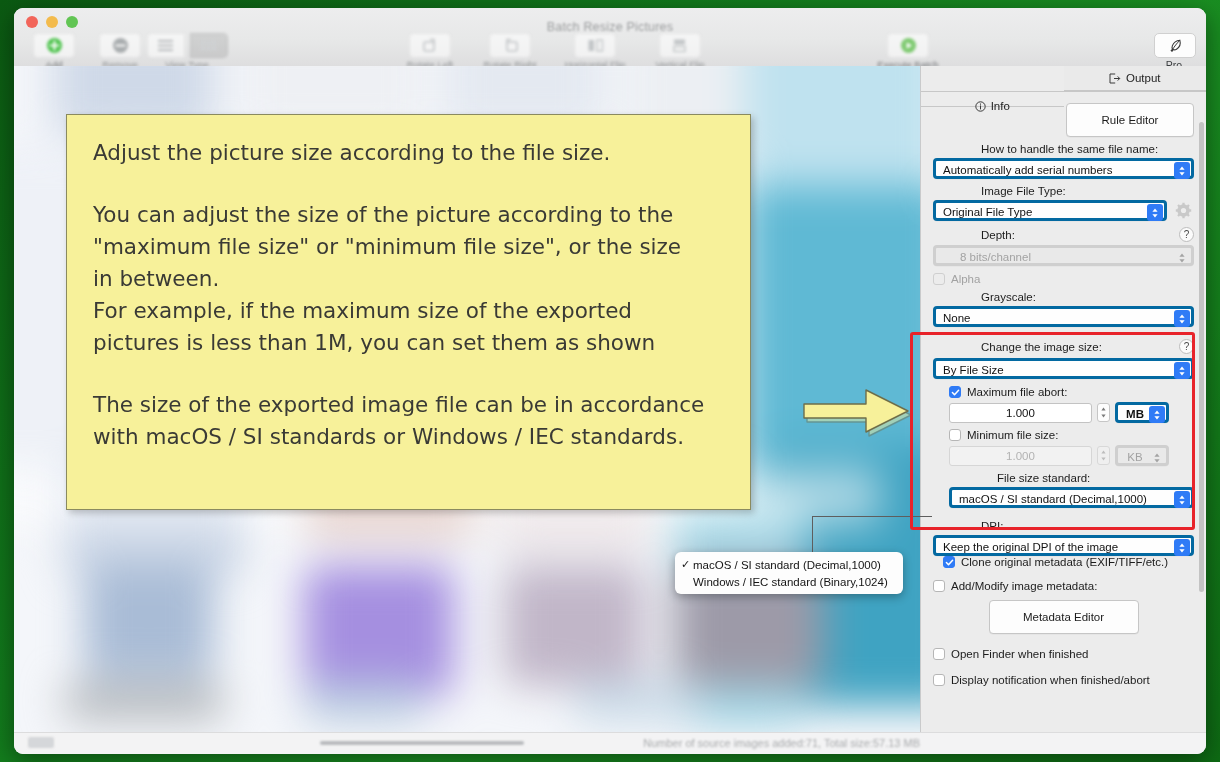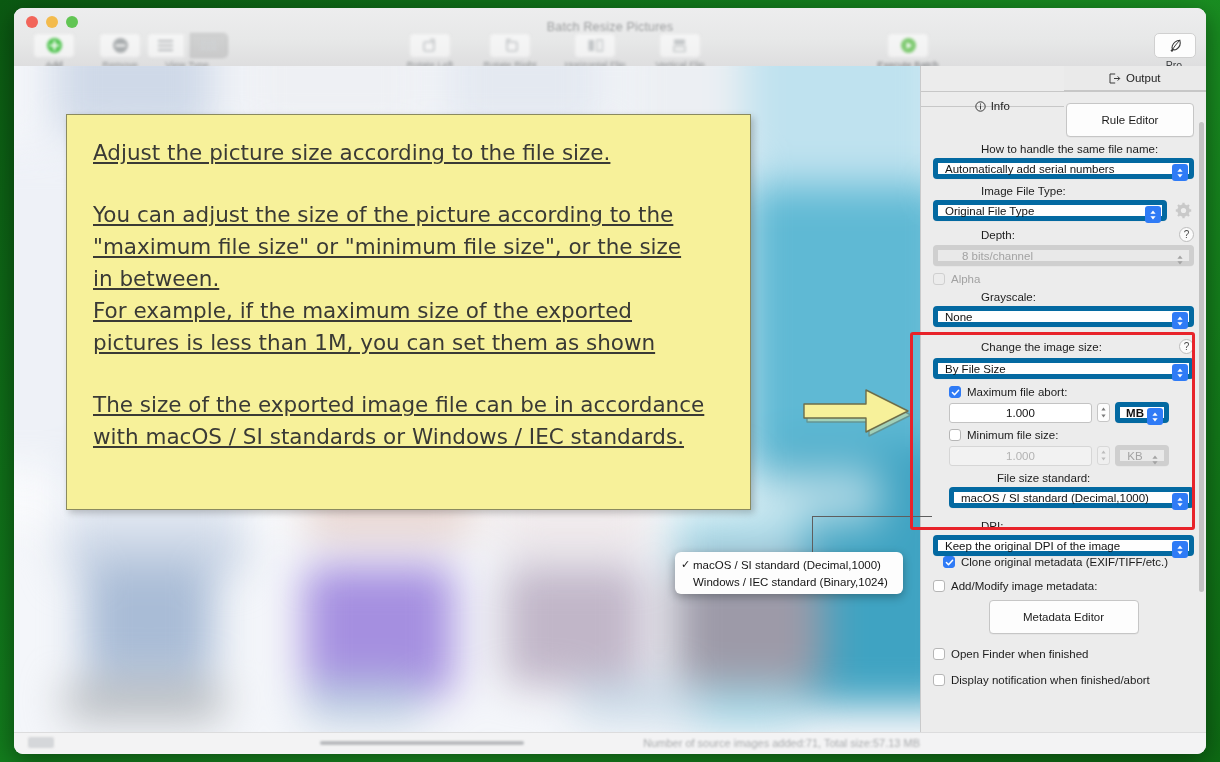--- a/index.html
+++ b/index.html
@@ -120,23 +120,23 @@
     font-size: 11.5px; color: #1c1c1c;
     display: inline-flex; align-items: center; justify-content: center;
     box-shadow: 0 .5px 0 rgba(0,0,0,.06);
   }
 
   
   .popup {
     position: relative;
     height: 21px;
     background: #fefefe;
-    border: 5px solid #0369a1;
+    border: 3px solid #0369a1;
     border-radius: 4px;
-    display: flex; align-items: flex-start;
+    display: flex; align-items: flex-end;
     padding-left: 7px;
     font-size: 11.5px; color: #111;
     box-shadow: 0 .5px 0 rgba(0,0,0,.05);
   }
   .popup .arrows {
     position: absolute; right: 1px; top: 1px;
     width: 16px; height: 17px;
     background: #2f7bf6; border-radius: 3px;
     display: flex; align-items: center; justify-content: center;
   }
@@ -211,21 +211,20 @@
     border: 1px solid #8a8a5f;
     box-shadow: 3px 3px 7px rgba(0,0,0,.22);
     padding: 22px 26px;
     z-index: 30;
   }
   .note p {
     margin: 0;
     font-size: 21.5px; line-height: 32px;
     color: #3a3a35;
     font-family: "DejaVu Sans", sans-serif;
-    text-decoration: underline;
   }
   .note .gap { height: 30px; }
 
   
   .arrow-wrap { position: absolute; left: 788px; top: 378px; z-index: 30; }
 
   
   .menu {
     position: absolute;
     left: 661px; top: 544px; width: 228px;

